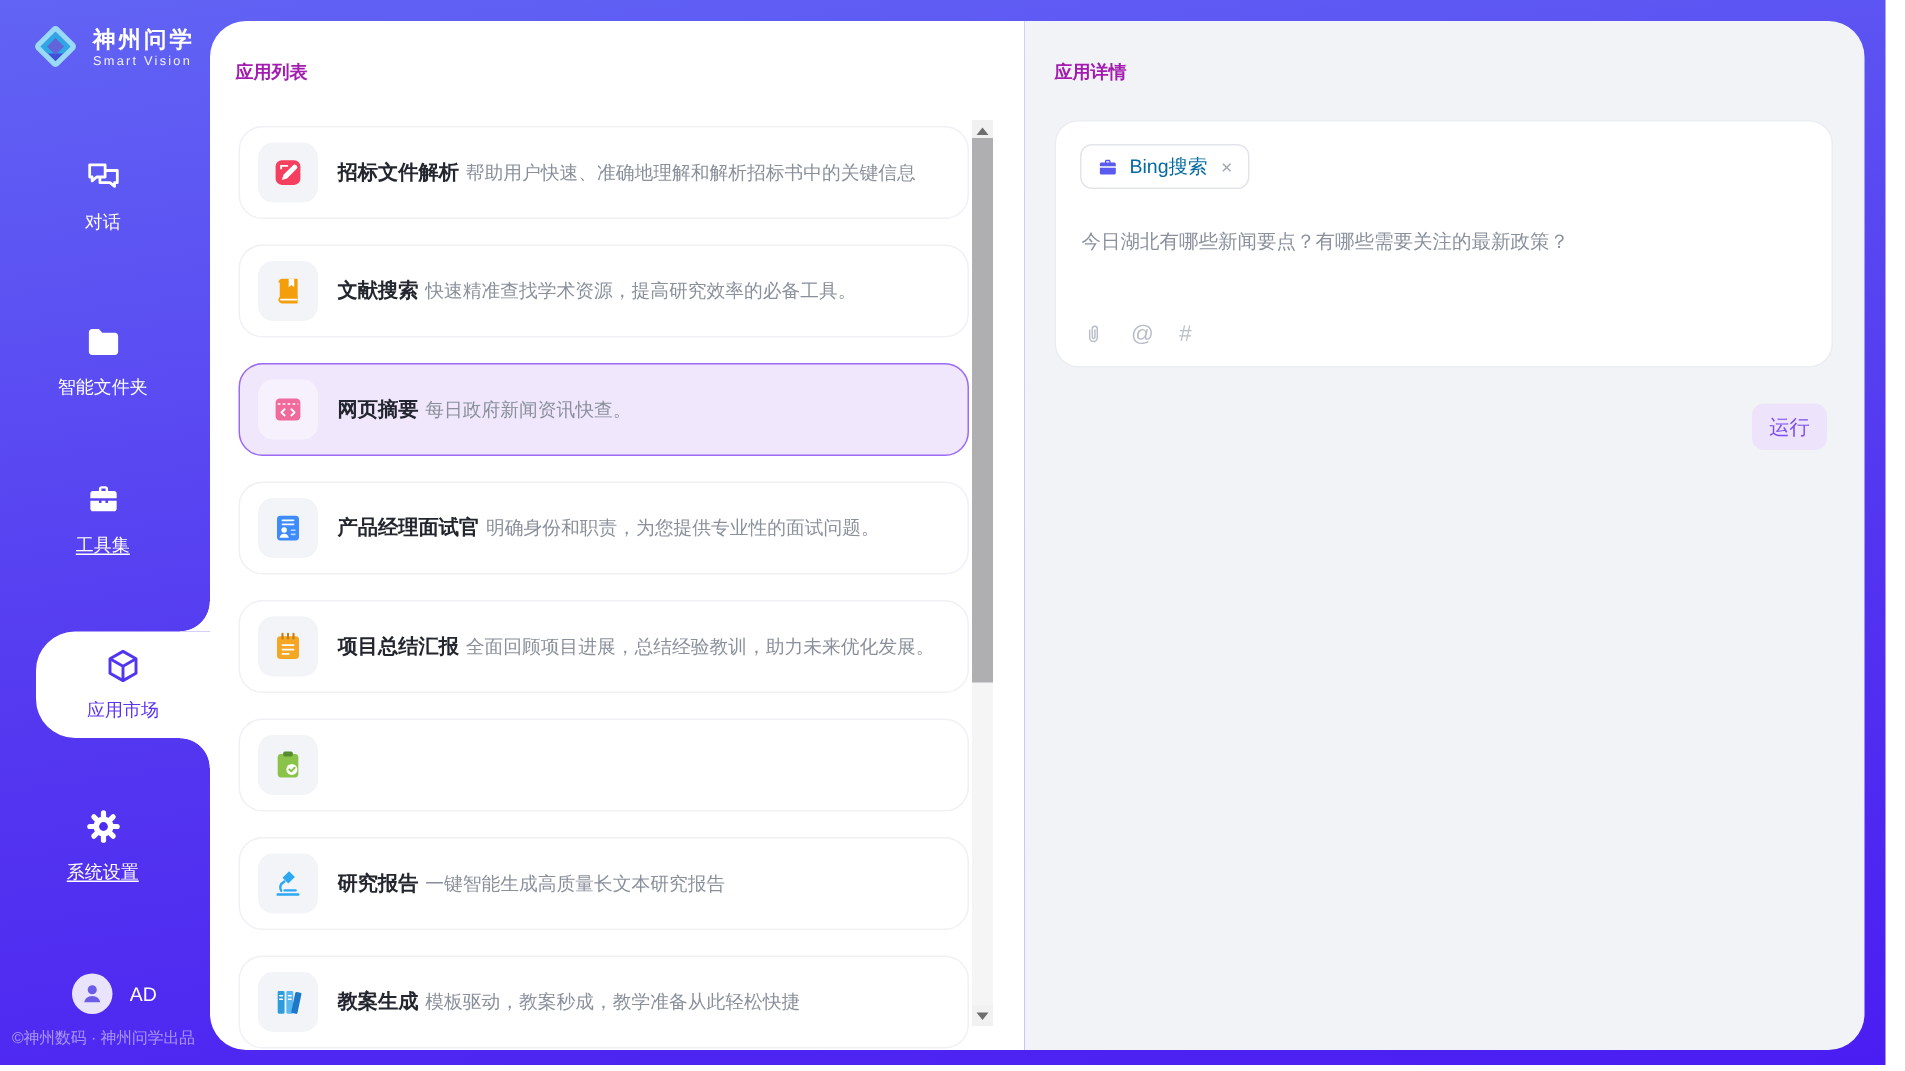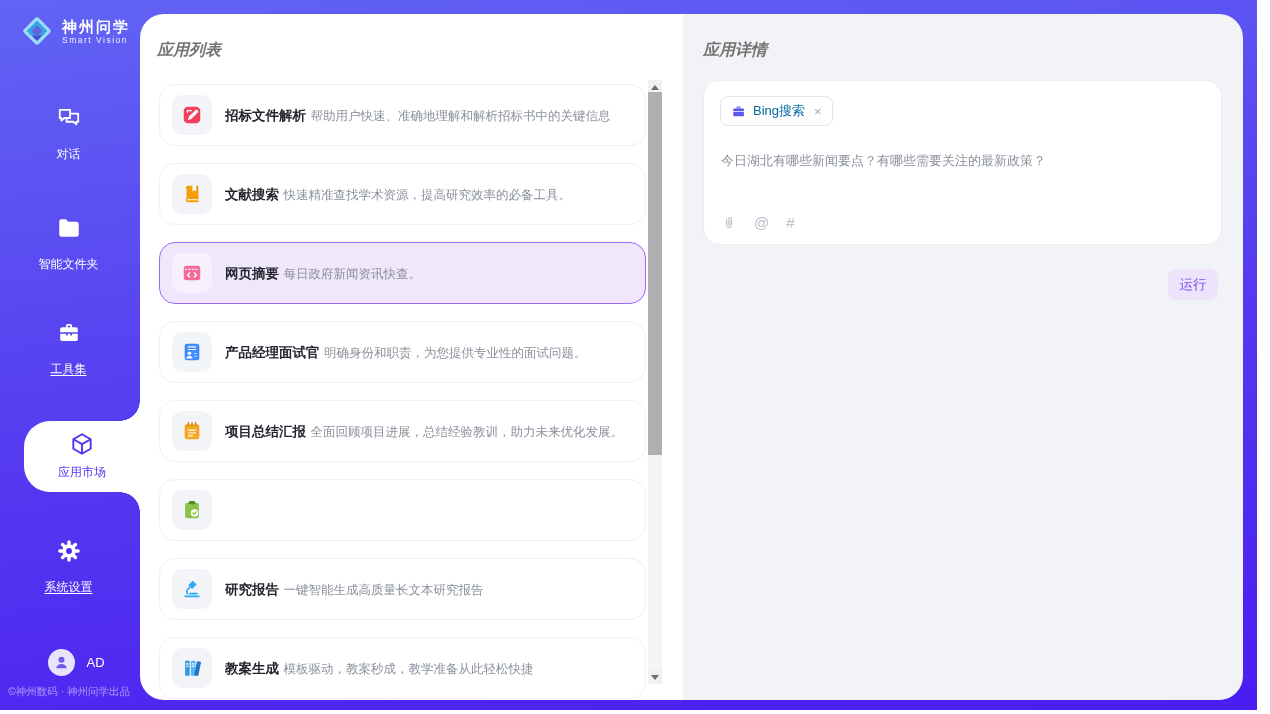--- a/index.html
+++ b/index.html
@@ -12,21 +12,21 @@
 
   
   .sidebar { position:absolute; left:0; top:0; width:140px; height:708px; }
   .logo { position:absolute; top:13px; left:19px; display:flex; align-items:center; gap:7px; }
   .logo svg { width:36px; height:36px; }
   .brand-cn { color:#fff; font-size:15px; font-weight:bold; letter-spacing:2px; line-height:17px; }
   .brand-en { color:rgba(255,255,255,.92); font-size:8.5px; letter-spacing:1.5px; }
 
   .nav-item { position:absolute; left:0; width:137px; text-align:center; color:#fff; cursor:pointer; }
   .nav-item .nav-icon svg { width:26px; height:26px; color:#fff; }
-  .nav-item .nav-label { display:block; margin-top:11px; font-size:12px; color:#fff; }
+  .nav-item .nav-label { display:block; margin-top:4px; font-size:12px; color:#fff; }
   .nav-item.underlined .nav-label { text-decoration:underline; text-underline-offset:2px; }
 
   .nav-item.active { left:24px; width:116px; height:71px; background:#fff;
     border-radius:26px 0 0 26px; padding-top:10px; }
   .nav-item.active .nav-icon svg { color:#5136F0; }
   .nav-item.active .nav-label { color:#5B33F0; margin-top:3px; }
   .nav-item.active::before { content:""; position:absolute; right:0; top:-20px; width:20px; height:20px;
     background:radial-gradient(circle at 0 0, rgba(0,0,0,0) 19.5px, #fff 20px); }
   .nav-item.active::after { content:""; position:absolute; right:0; bottom:-20px; width:20px; height:20px;
     background:radial-gradient(circle at 0 100%, rgba(0,0,0,0) 19.5px, #fff 20px); }
@@ -36,21 +36,21 @@
   .avatar svg { width:17px; height:17px; color:#6C5CE7; }
   .user-label { color:#fff; font-size:13px; }
   .side-footer { position:absolute; top:685px; left:8px; width:132px; color:rgba(255,255,255,.5);
     font-size:10.5px; white-space:nowrap; }
 
   
   .main { position:absolute; left:140px; top:14px; width:1103px; height:686px; display:flex; }
   .list-panel { position:relative; width:543px; height:686px; background:#fff;
     border-radius:24px 0 0 24px; overflow:hidden; }
   .detail-panel { position:relative; flex:1; height:686px; background:#F2F3F7; border-radius:0 24px 24px 0; }
-  .panel-title { position:absolute; top:26px; font-size:16px; font-weight:bold; color:#737373;font-style:italic; }
+  .panel-title { position:absolute; top:26px; font-size:12px; font-weight:bold; color:#a21caf; }
   .list-panel .panel-title { left:17px; }
   .detail-panel .panel-title { left:20px; }
 
   
   .cards { position:absolute; top:70px; left:19px; width:487px; }
   .card { height:62px; background:#fff; border:1px solid #F0F0F5; border-radius:16px; margin-bottom:17px;
     display:flex; align-items:center; padding:0 12px; gap:13px; cursor:pointer; }
   .card.selected { background:#F0E7FC; border:1px solid #9B6BF5; }
   .card-icon { width:40px; height:40px; min-width:40px; border-radius:10px; background:#F3F4F8;
     display:flex; align-items:center; justify-content:center; }

